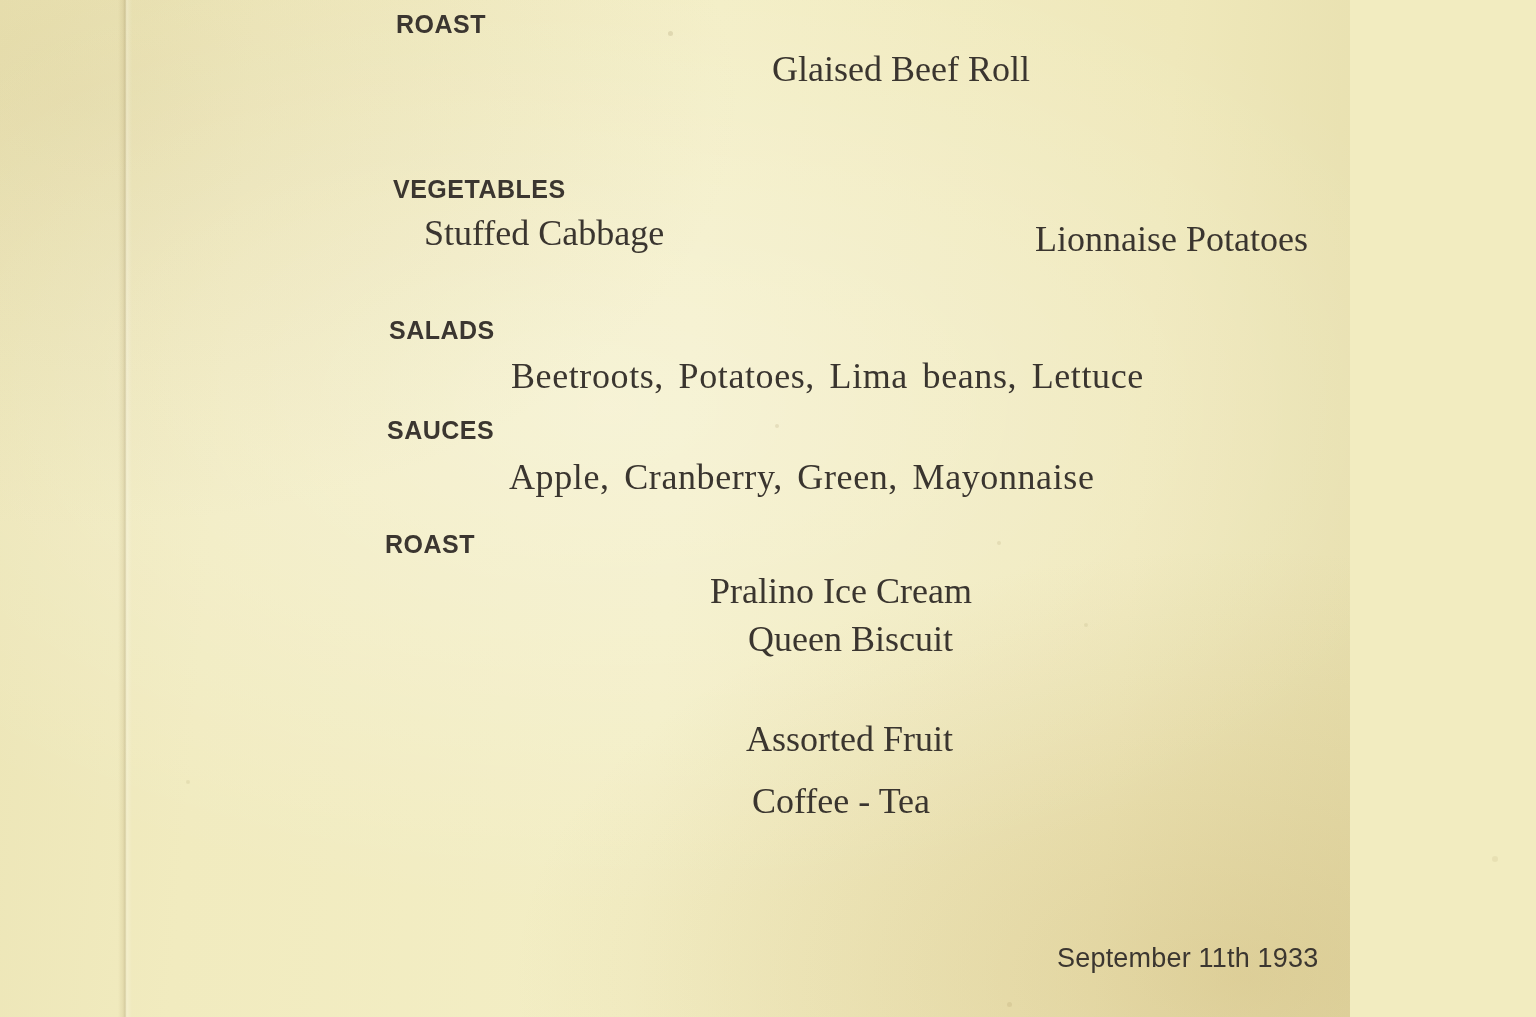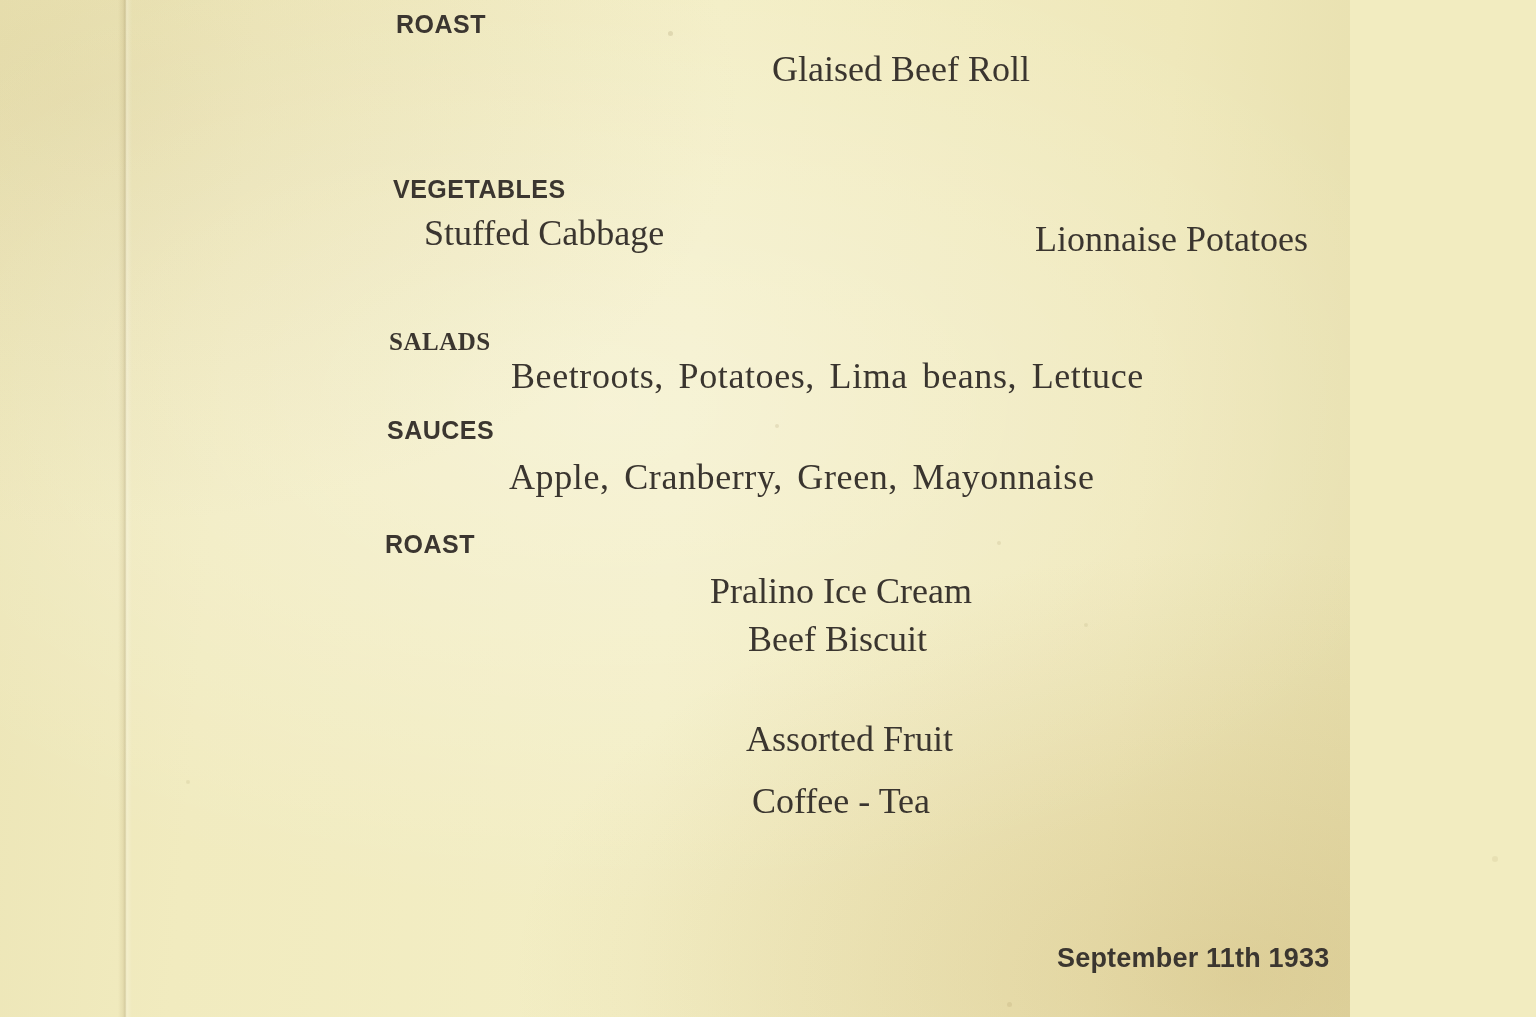--- a/index.html
+++ b/index.html
@@ -73,35 +73,35 @@
     white-space: nowrap;
   }
   .line.spaced {
     letter-spacing: 0.6px;
     word-spacing: 5px;
     text-align: center;
   }
   .date {
     position: absolute;
     font-family: "Liberation Sans", sans-serif;
-    font-weight: bold;
+    font-weight: normal;
     font-size: 27px;
     color: #3b3630;
     letter-spacing: 0.2px;
   }
 
   
   #h-roast      { left: 396px; top: 10px; }
   #l-roast      { left: 728px; top: 48px; margin-left: 44px; }
 
   #h-vegetables { left: 393px; top: 175px; }
   #l-veg-left   { left: 377px; top: 212px; margin-left: 47px; }
   #l-veg-right  { left: 1035px; top: 218px; }
 
-  #h-salads     { left: 389px; top: 328px; font-family: Liberation Serif, serif; }
+  #h-salads     { left: 389px; top: 316px; }
   #l-salads     { left: 511px; top: 355px; }
 
   #h-sauces     { left: 387px; top: 416px; }
   #l-sauces     { left: 509px; top: 456px; }
 
   #h-sweet      { left: 385px; top: 530px; }
   #l-sweet-1    { left: 710px; top: 570px; }
   #l-sweet-2    { left: 748px; top: 618px; }
 
   #l-fruit      { left: 746px; top: 718px; }
@@ -134,21 +134,21 @@
     <div class="line" id="l-veg-right">Lionnaise Potatoes</div>
 
     <div class="heading" id="h-salads">SALADS</div>
     <div class="line spaced" id="l-salads">Beetroots, Potatoes,  Lima  beans, Lettuce</div>
 
     <div class="heading" id="h-sauces">SAUCES</div>
     <div class="line spaced" id="l-sauces">Apple,   Cranberry, Green, Mayonnaise</div>
 
     <div class="heading" id="h-sweet">ROAST</div>
     <div class="line" id="l-sweet-1">Pralino Ice Cream</div>
-    <div class="line" id="l-sweet-2">Beef Biscuit</div>
+    <div class="line" id="l-sweet-2">Queen Biscuit</div>
 
     <div class="line" id="l-fruit">Assorted Fruit</div>
     <div class="line" id="l-coffee">Coffee - Tea</div>
 
     <div class="date" id="menu-date">September 11th 1933</div>
 
   </div>
 </div>
 
 </body></html>

